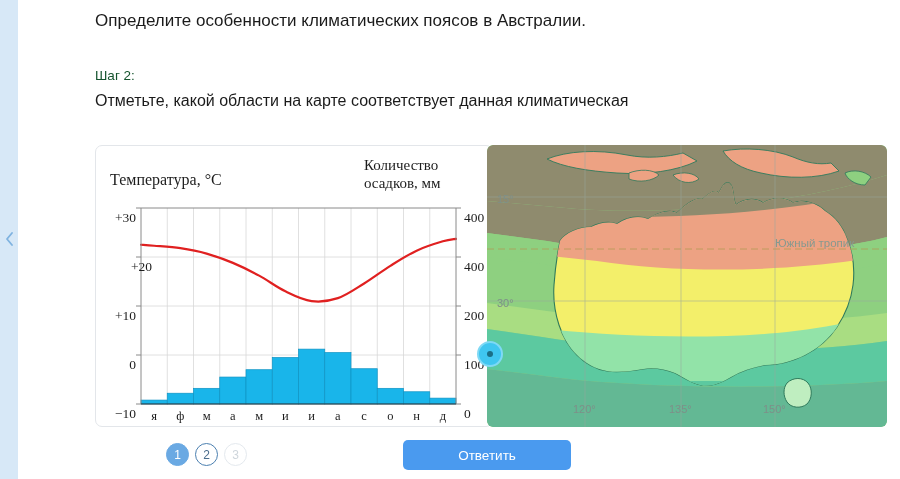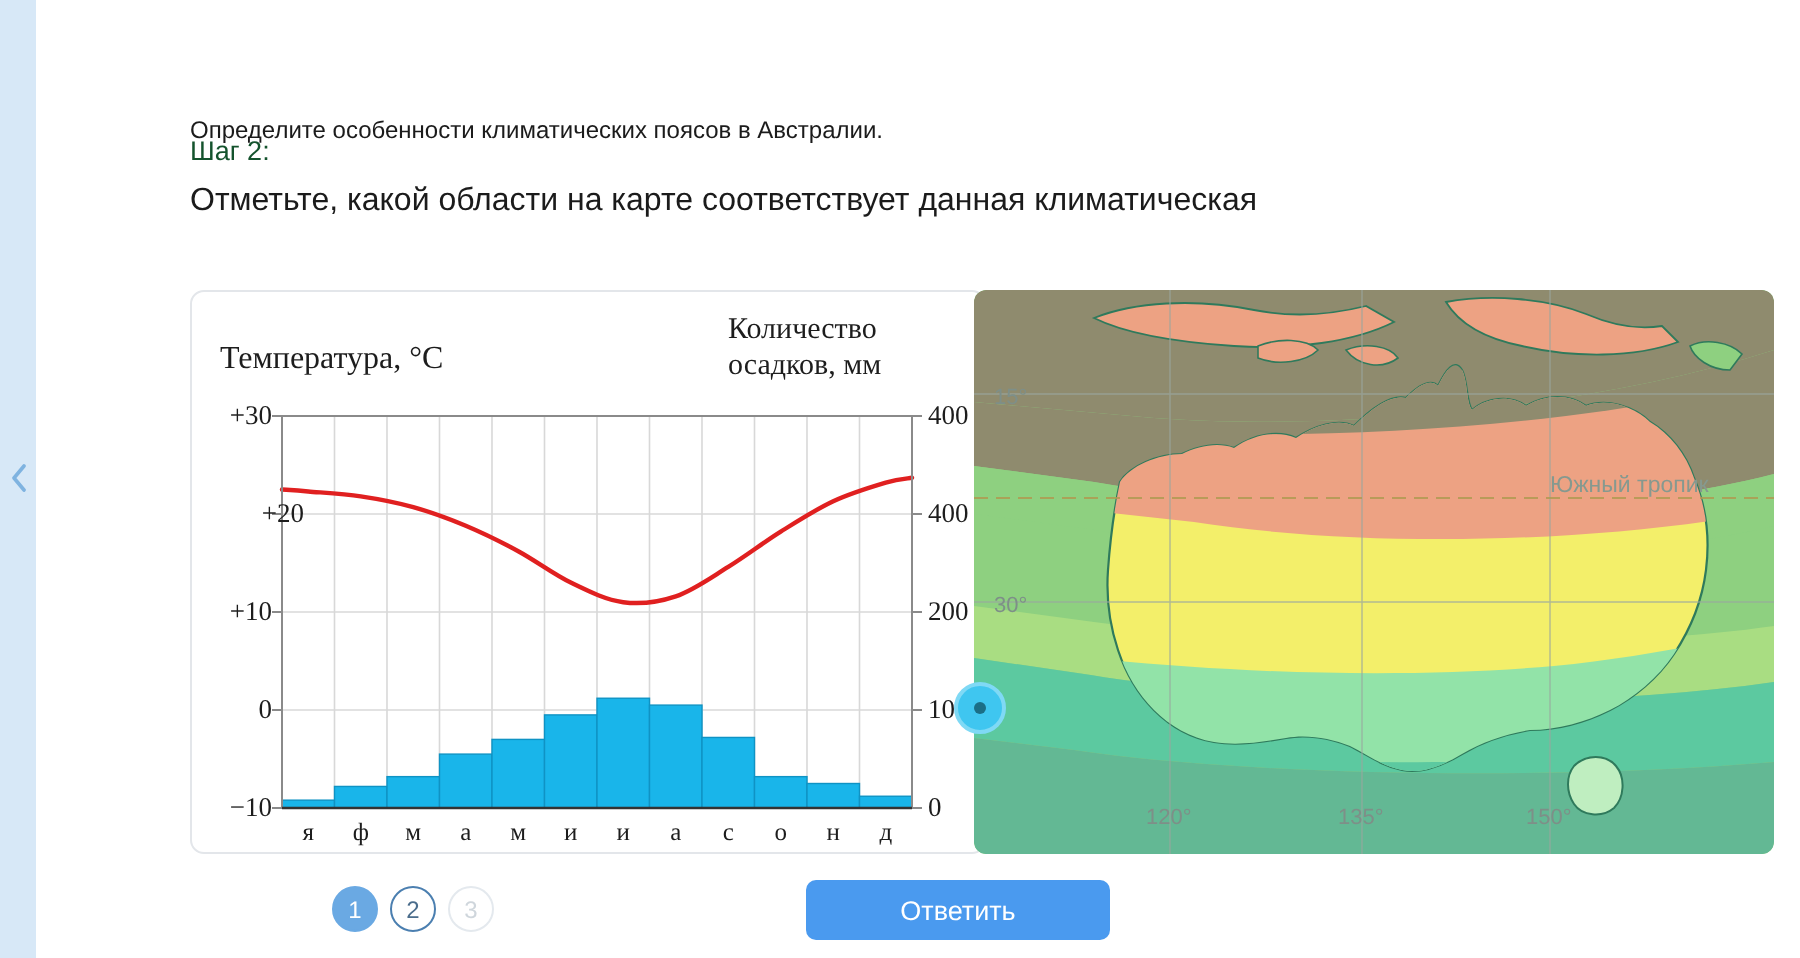--- a/index.html
+++ b/index.html
@@ -21,21 +21,21 @@
     width: 14px; height: 22px;
     display: flex; align-items: center; justify-content: center;
     color: #7fb3e0; font-size: 15px; line-height: 1;
     cursor: pointer;
   }
 
   
   .q-title {
     position: absolute; left: 95px; top: 10px; width: 790px;
     font-family: "Liberation Sans", sans-serif;
-    font-size: 12px; color: #1b1b1b; line-height: 1.35; margin-top: 47px;
+    font-size: 17px; color: #1b1b1b; line-height: 1.35;
   }
   .step-label {
     position: absolute; left: 95px; top: 68px;
     font-size: 13.5px; color: #14532d; font-weight: 400;
   }
   .q-instruction {
     position: absolute; left: 95px; top: 90px; width: 792px;
     font-size: 16px; color: #1b1b1b; line-height: 1.42;
     text-align: justify;
   }
@@ -55,21 +55,21 @@
     position: absolute; right: 8px; top: 10px; width: 120px;
     font-family: "Liberation Serif", serif; font-size: 15px; color: #1d1d1d;
     line-height: 1.22; text-align: left;
   }
 
   .plot-wrap { position: absolute; left: 0; top: 0; width: 398px; height: 282px; }
   .plot-svg { position: absolute; left: 0; top: 0; }
 
   .tick-l, .tick-r {
     position: absolute; font-family: "Liberation Serif", serif;
-    font-size: 13.5px; color: #1d1d1d; line-height: 1;
+    font-size: 13.5px; color: #1d1d1d; line-height: 1; margin-top: 10px;
   }
   .tick-l { width: 40px; text-align: right; }
   .tick-r { width: 42px; text-align: left; }
   .mlabel {
     position: absolute; font-family: "Liberation Serif", serif;
     font-size: 12.5px; color: #1d1d1d; text-align: center; width: 26px;
   }
 
   .prec-dot {
     position: absolute; left: 477px; top: 341px;
@@ -101,21 +101,21 @@
     display: flex; align-items: center; justify-content: center;
     font-size: 12px; font-family: "Liberation Sans", sans-serif;
     cursor: pointer;
   }
   .step-dot.done { background: #6aa9e3; color: #ffffff; border: 1px solid #6aa9e3; }
   .step-dot.active { background: #ffffff; color: #4b6d8c; border: 1.4px solid #4b7fb0; }
   .step-dot.todo { background: #ffffff; color: #cfd6dc; border: 1.4px solid #e4e9ee; }
 
   .answer-btn {
     position: absolute; left: 403px; top: 440px;
-    width: 152px; height: 30px; border-radius: 5px;
+    width: 168px; height: 30px; border-radius: 5px;
     background: #4a9aef; color: #fff; border: none;
     font-family: "Liberation Sans", sans-serif; font-size: 13.5px;
     display: flex; align-items: center; justify-content: center;
     cursor: pointer;
   }
 </style>
 </head>
 <body>
 
 <div id="root">

